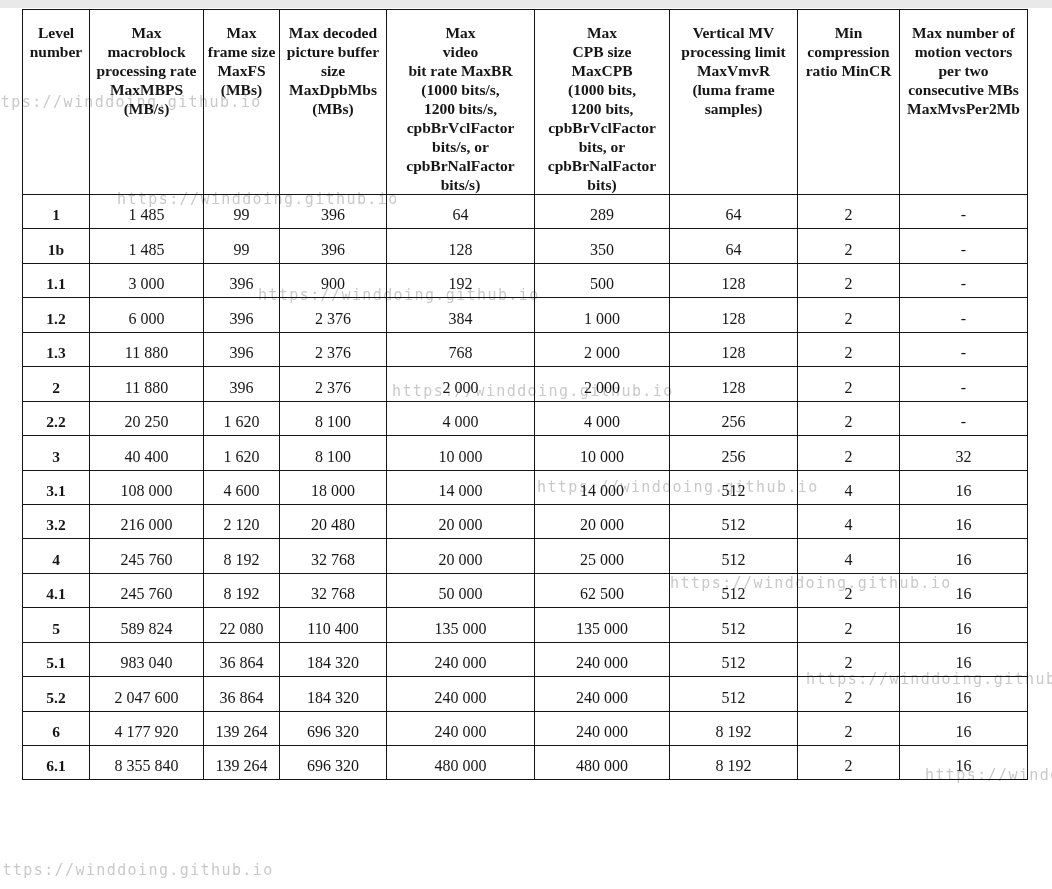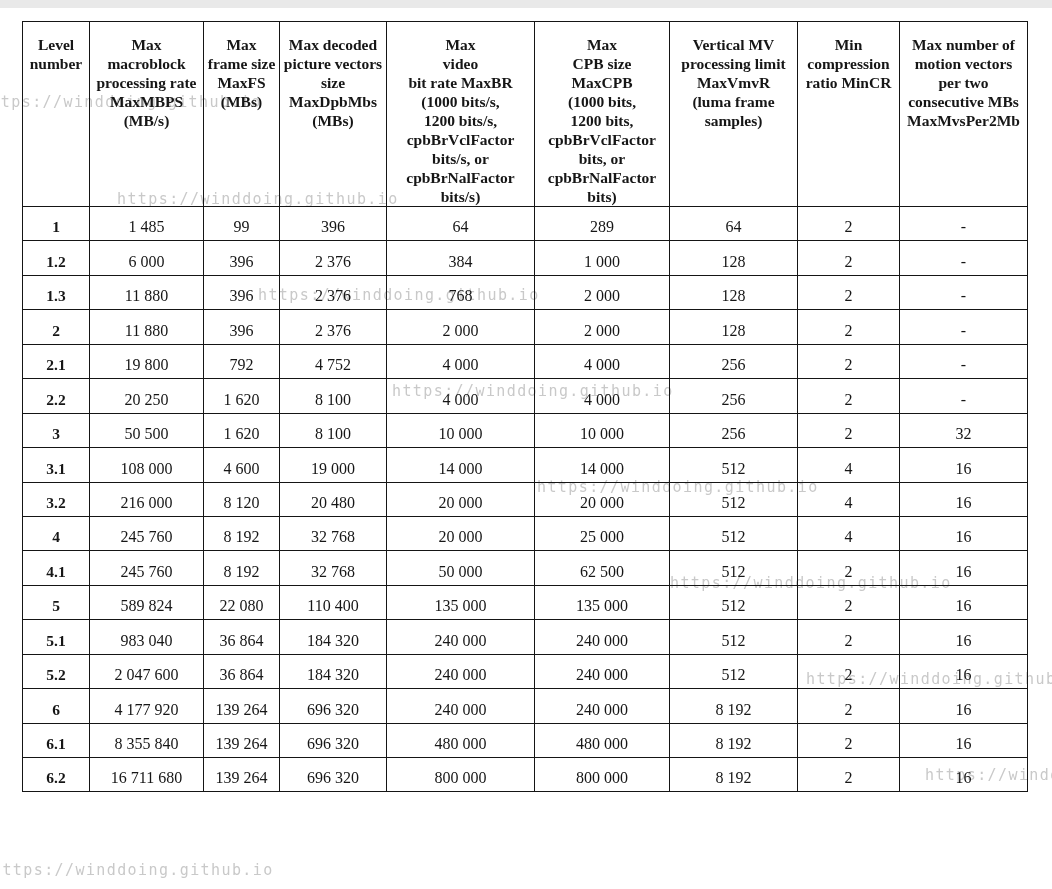--- a/index.html
+++ b/index.html
@@ -25,21 +25,20 @@
     white-space: nowrap;
     line-height: 18px;
   }
   table.levels-table {
     position: absolute; left: 22px; top: 9px;
     width: 1005px;
     border-collapse: collapse;
     table-layout: fixed;
     z-index: 1;
     background: transparent;
-    margin-top: 12px;
   }
   .levels-table th, .levels-table td {
     border: 1.5px solid #151515;
     text-align: center;
     background: transparent;
   }
   .levels-table thead tr { height: 184px; }
   .levels-table th {
     vertical-align: top;
     padding-top: 13px;
@@ -92,21 +91,21 @@
       <th>Max
 macroblock
 processing rate
 MaxMBPS
 (MB/s)</th>
       <th>Max
 frame size
 MaxFS
 (MBs)</th>
       <th>Max decoded
-picture vectors
+picture buffer
 size
 MaxDpbMbs
 (MBs)</th>
       <th>Max
 video
 bit rate MaxBR
 (1000 bits/s,
 1200 bits/s,
 cpbBrVclFactor
 bits/s, or
@@ -142,20 +141,42 @@
         <td class="value-cell">1 485</td>
         <td class="value-cell">99</td>
         <td class="value-cell">396</td>
         <td class="value-cell">64</td>
         <td class="value-cell">289</td>
         <td class="value-cell">64</td>
         <td class="value-cell">2</td>
         <td class="value-cell">-</td>
       </tr>
       <tr>
+        <td class="level-cell">1b</td>
+        <td class="value-cell">1 485</td>
+        <td class="value-cell">99</td>
+        <td class="value-cell">396</td>
+        <td class="value-cell">128</td>
+        <td class="value-cell">350</td>
+        <td class="value-cell">64</td>
+        <td class="value-cell">2</td>
+        <td class="value-cell">-</td>
+      </tr>
+      <tr>
+        <td class="level-cell">1.1</td>
+        <td class="value-cell">3 000</td>
+        <td class="value-cell">396</td>
+        <td class="value-cell">900</td>
+        <td class="value-cell">192</td>
+        <td class="value-cell">500</td>
+        <td class="value-cell">128</td>
+        <td class="value-cell">2</td>
+        <td class="value-cell">-</td>
+      </tr>
+      <tr>
         <td class="level-cell">1.2</td>
         <td class="value-cell">6 000</td>
         <td class="value-cell">396</td>
         <td class="value-cell">2 376</td>
         <td class="value-cell">384</td>
         <td class="value-cell">1 000</td>
         <td class="value-cell">128</td>
         <td class="value-cell">2</td>
         <td class="value-cell">-</td>
       </tr>
@@ -171,71 +192,60 @@
         <td class="value-cell">-</td>
       </tr>
       <tr>
         <td class="level-cell">2</td>
         <td class="value-cell">11 880</td>
         <td class="value-cell">396</td>
         <td class="value-cell">2 376</td>
         <td class="value-cell">2 000</td>
         <td class="value-cell">2 000</td>
         <td class="value-cell">128</td>
-        <td class="value-cell">2</td>
-        <td class="value-cell">-</td>
-      </tr>
-      <tr>
-        <td class="level-cell">2.1</td>
-        <td class="value-cell">19 800</td>
-        <td class="value-cell">792</td>
-        <td class="value-cell">4 752</td>
-        <td class="value-cell">4 000</td>
-        <td class="value-cell">4 000</td>
-        <td class="value-cell">256</td>
         <td class="value-cell">2</td>
         <td class="value-cell">-</td>
       </tr>
       <tr>
         <td class="level-cell">2.2</td>
         <td class="value-cell">20 250</td>
         <td class="value-cell">1 620</td>
         <td class="value-cell">8 100</td>
         <td class="value-cell">4 000</td>
         <td class="value-cell">4 000</td>
         <td class="value-cell">256</td>
         <td class="value-cell">2</td>
         <td class="value-cell">-</td>
       </tr>
       <tr>
         <td class="level-cell">3</td>
-        <td class="value-cell">50 500</td>
+        <td class="value-cell">40 400</td>
         <td class="value-cell">1 620</td>
         <td class="value-cell">8 100</td>
         <td class="value-cell">10 000</td>
         <td class="value-cell">10 000</td>
         <td class="value-cell">256</td>
         <td class="value-cell">2</td>
         <td class="value-cell">32</td>
       </tr>
       <tr>
         <td class="level-cell">3.1</td>
         <td class="value-cell">108 000</td>
         <td class="value-cell">4 600</td>
-        <td class="value-cell">19 000</td>
+        <td class="value-cell">18 000</td>
         <td class="value-cell">14 000</td>
         <td class="value-cell">14 000</td>
         <td class="value-cell">512</td>
         <td class="value-cell">4</td>
         <td class="value-cell">16</td>
       </tr>
       <tr>
         <td class="level-cell">3.2</td>
         <td class="value-cell">216 000</td>
-        <td class="value-cell">8 120</td>
+        <td class="value-cell">2 120</td>
         <td class="value-cell">20 480</td>
         <td class="value-cell">20 000</td>
         <td class="value-cell">20 000</td>
         <td class="value-cell">512</td>
         <td class="value-cell">4</td>
         <td class="value-cell">16</td>
       </tr>
       <tr>
         <td class="level-cell">4</td>
         <td class="value-cell">245 760</td>
@@ -306,25 +316,14 @@
         <td class="level-cell">6.1</td>
         <td class="value-cell">8 355 840</td>
         <td class="value-cell">139 264</td>
         <td class="value-cell">696 320</td>
         <td class="value-cell">480 000</td>
         <td class="value-cell">480 000</td>
         <td class="value-cell">8 192</td>
         <td class="value-cell">2</td>
         <td class="value-cell">16</td>
       </tr>
-      <tr>
-        <td class="level-cell">6.2</td>
-        <td class="value-cell">16 711 680</td>
-        <td class="value-cell">139 264</td>
-        <td class="value-cell">696 320</td>
-        <td class="value-cell">800 000</td>
-        <td class="value-cell">800 000</td>
-        <td class="value-cell">8 192</td>
-        <td class="value-cell">2</td>
-        <td class="value-cell">16</td>
-      </tr>
     </tbody>
 </table>
 
 </body></html>

